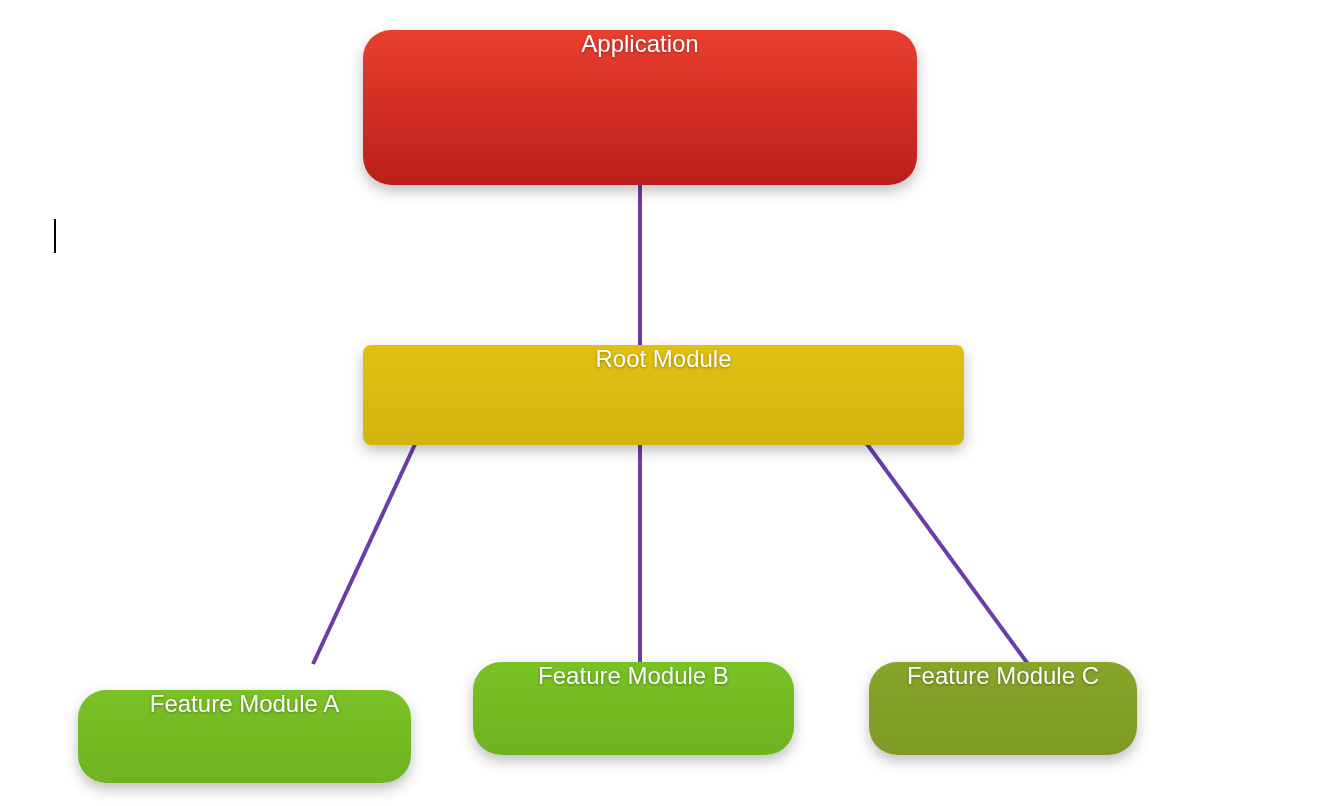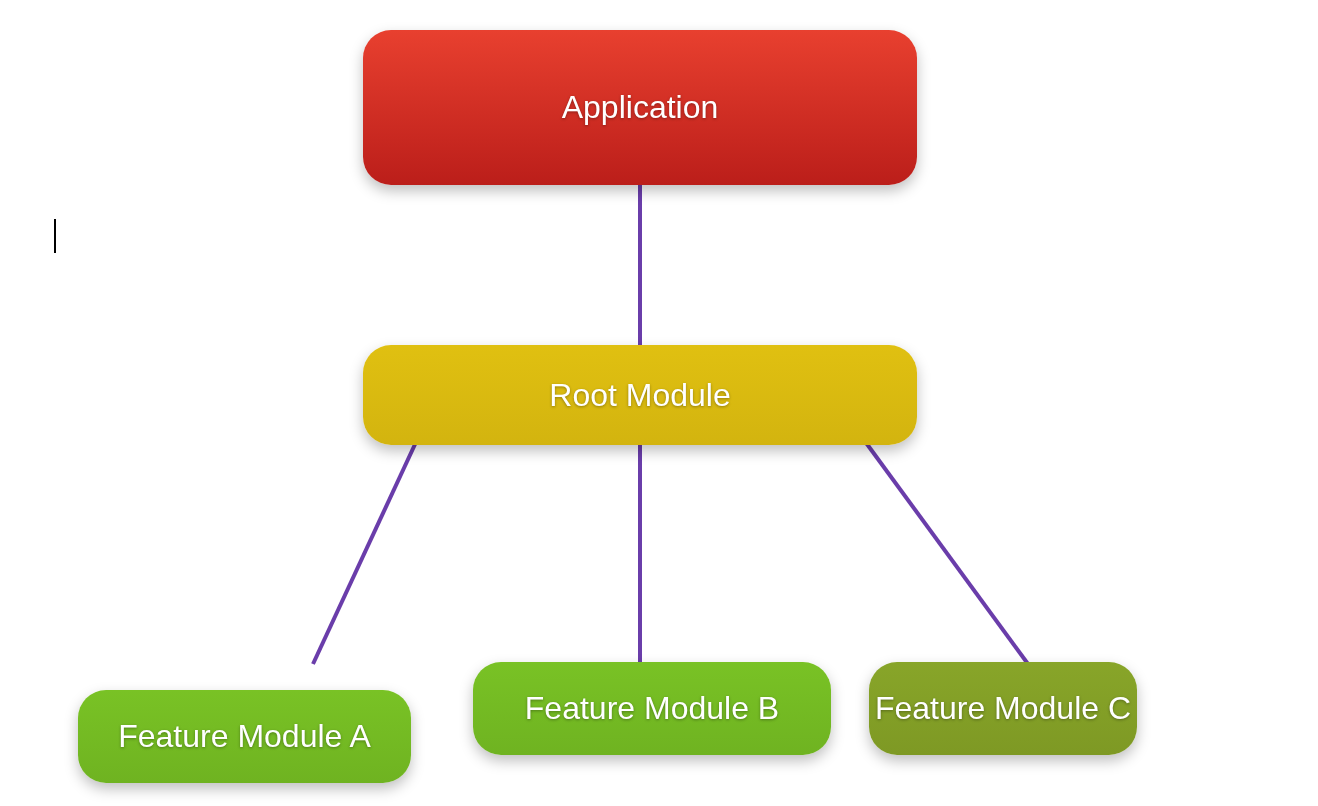--- a/index.html
+++ b/index.html
@@ -9,24 +9,23 @@
     height: 806px;
     background: #ffffff;
     font-family: -apple-system, "Helvetica Neue", Helvetica, Arial, sans-serif;
     position: relative;
     overflow: hidden;
   }
   .node {
     position: absolute;
     border-radius: 28px;
     display: flex;
-    align-items: center;
     justify-content: center;
     color: #fff;
-    font-size: 32px;
+    font-size: 24px;
     font-weight: 400;
     text-shadow: 0 1px 3px rgba(0,0,0,0.35);
     box-shadow: 0 6px 14px rgba(0,0,0,0.25);
   }
   .cursor {
     position: absolute;
     width: 2px;
     height: 34px;
     background: #000;
   }
@@ -46,29 +45,29 @@
   <line stroke-width="4" x1="640" y1="185" x2="640" y2="345" stroke="#6a3daa"></line>
   <line stroke-width="4" x1="417" y1="440" x2="313" y2="664" stroke="#6a3daa"></line>
   <line stroke-width="4" x1="640" y1="445" x2="640" y2="662" stroke="#6a3daa"></line>
   <line stroke-width="4" x1="864" y1="440" x2="1028" y2="664" stroke="#6a3daa"></line>
 </svg>
 
 <div class="node" style="left: 363px; top: 30px; width: 554px; height: 155px; background: linear-gradient(rgb(232, 64, 47), rgb(187, 30, 26));">
   <span>Application</span>
 </div>
 
-<div class="node" style="left: 363px; top: 345px; width: 554px; height: 100px; background: linear-gradient(rgb(224, 192, 17), rgb(211, 180, 15));">
+<div class="node" style="left: 363px; top: 345px; width: 601px; height: 100px; background: linear-gradient(rgb(224, 192, 17), rgb(211, 180, 15)); border-radius: 8px;">
   <span>Root Module</span>
 </div>
 
 <div class="node" style="left: 78px; top: 690px; width: 333px; height: 93px; background: linear-gradient(rgb(121, 194, 37), rgb(111, 179, 33));">
   <span>Feature Module A</span>
 </div>
 
-<div class="node" style="left: 473px; top: 662px; width: 358px; height: 93px; background: linear-gradient(rgb(121, 194, 37), rgb(111, 179, 33));">
+<div class="node" style="left: 473px; top: 662px; width: 321px; height: 93px; background: linear-gradient(rgb(121, 194, 37), rgb(111, 179, 33));">
   <span>Feature Module B</span>
 </div>
 
 <div class="node" style="left: 869px; top: 662px; width: 268px; height: 93px; background: linear-gradient(rgb(136, 165, 41), rgb(126, 153, 36));">
   <span>Feature Module C</span>
 </div>
 
 <div class="cursor" style="left: 54px; top: 219px;"></div>
 
 </body></html>

